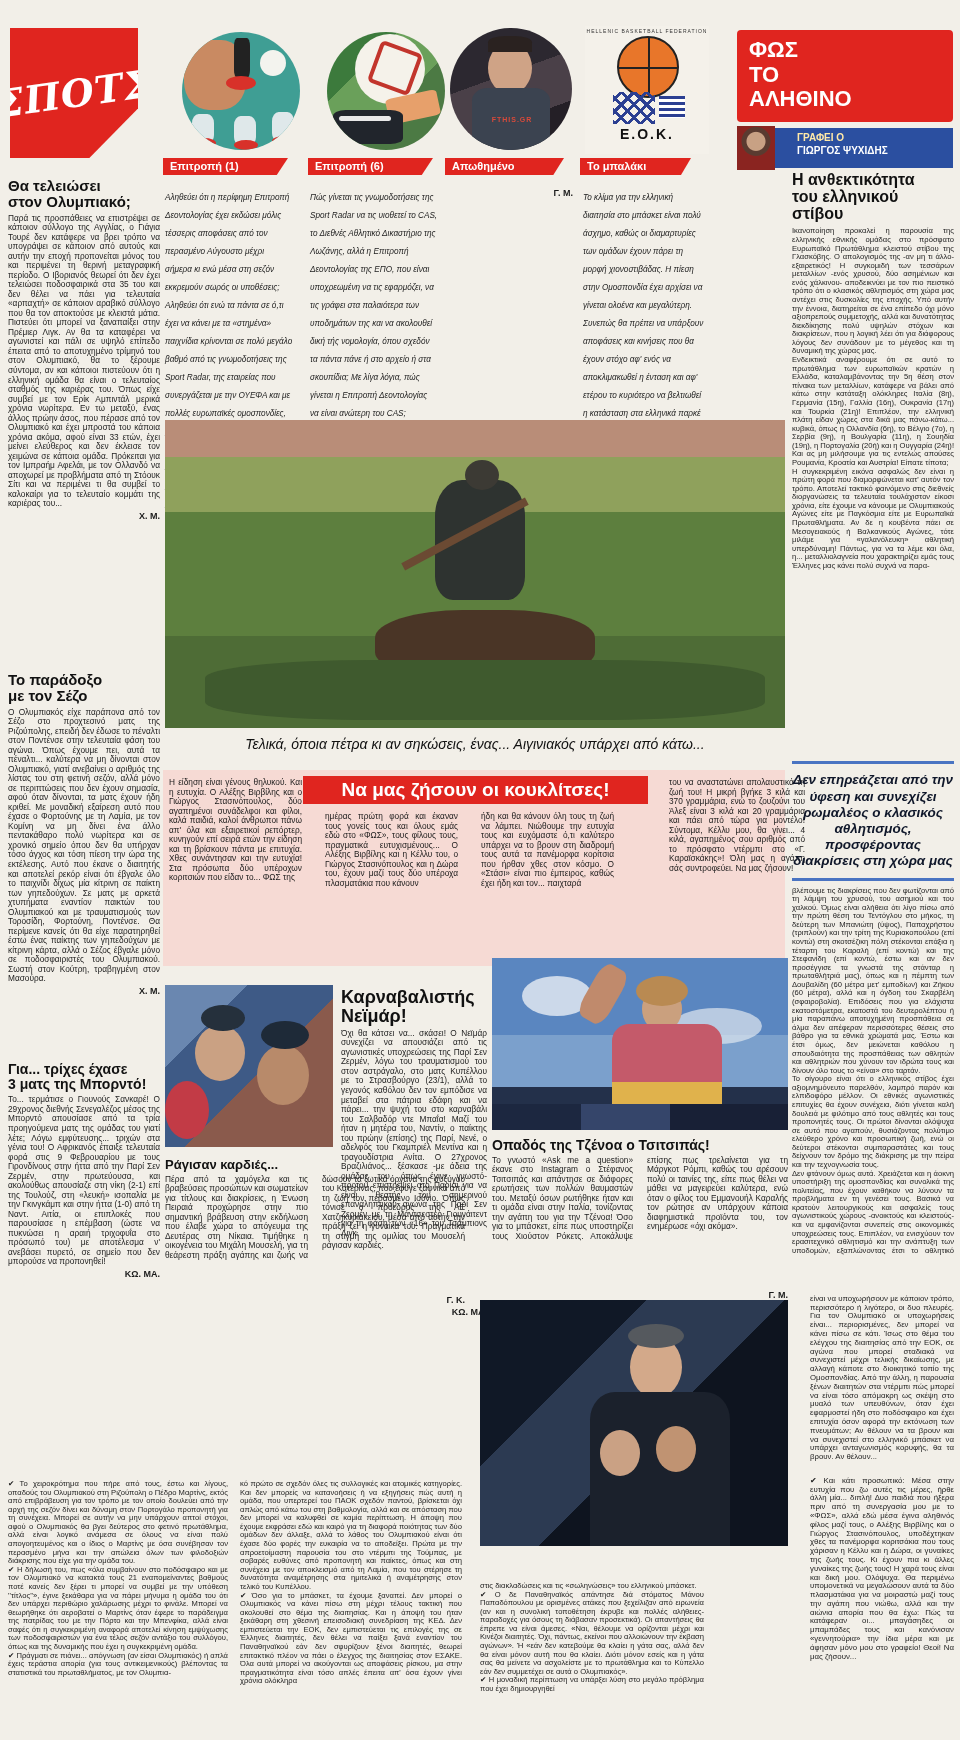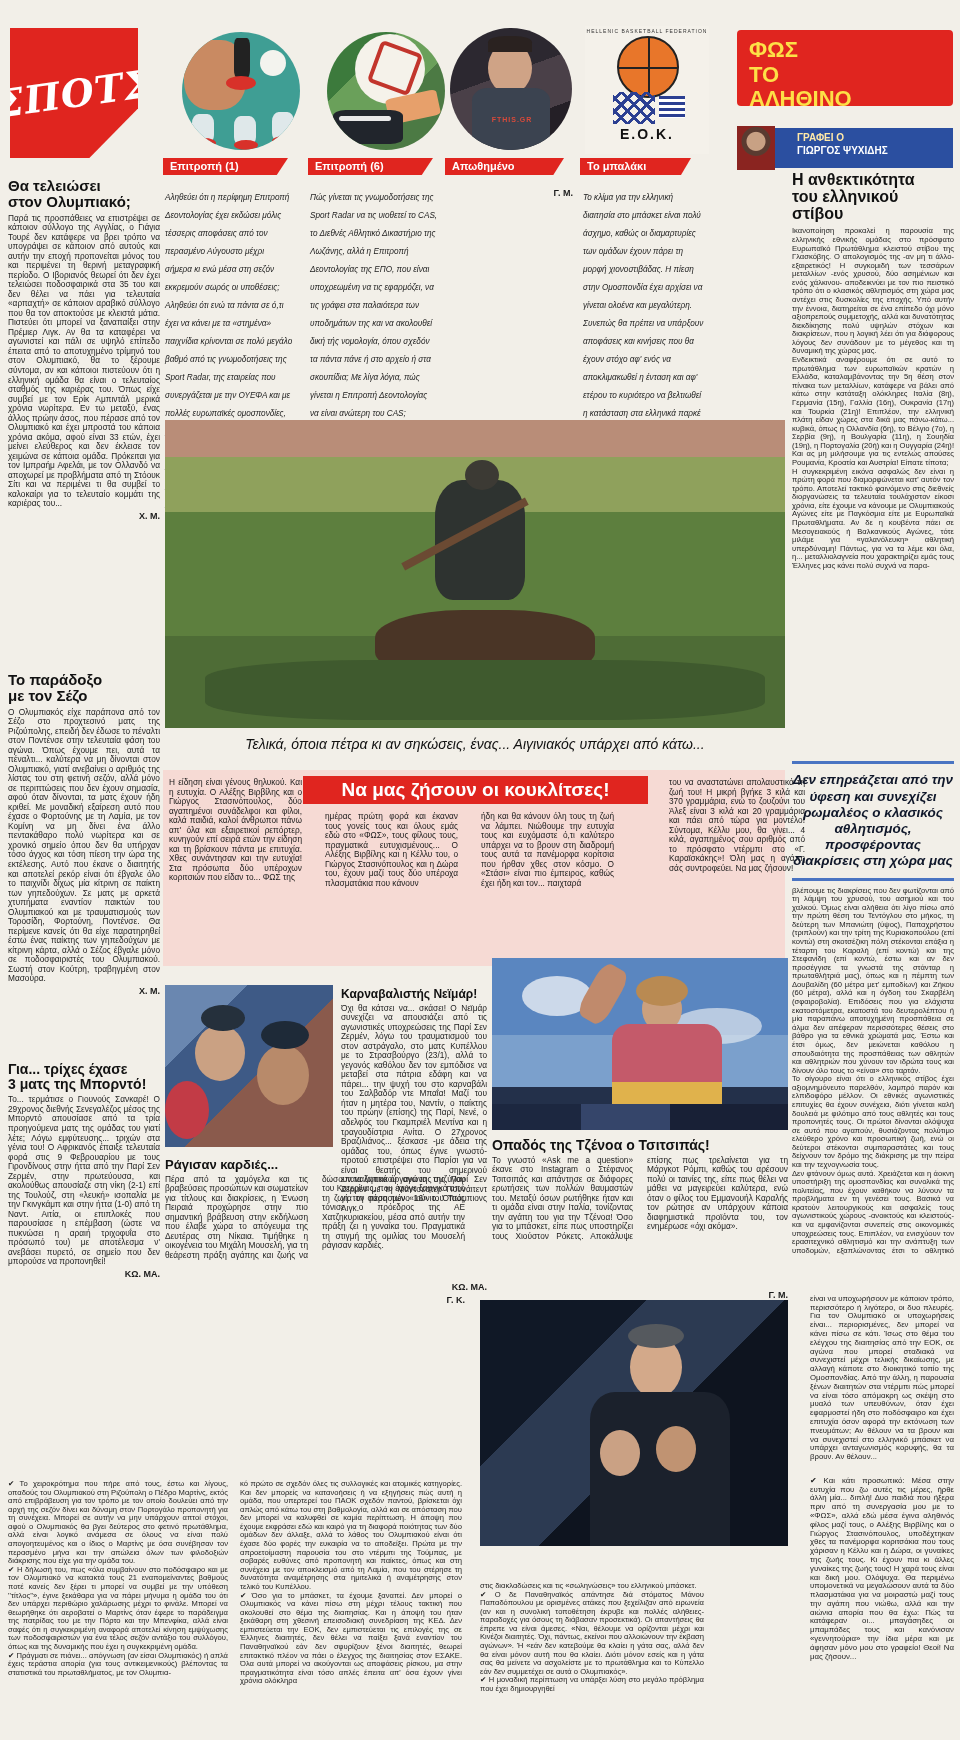--- a/index.html
+++ b/index.html
@@ -8,22 +8,22 @@
   .abs{position:absolute;}
   
   .spots-logo{left:10px;top:28px;width:128px;height:130px;background:#e0251f;
     clip-path:polygon(0 0,100% 0,100% 62%,62% 100%,0 100%);
     display:flex;align-items:center;justify-content:center;}
   .spots-logo span{color:#fff;font-weight:bold;font-style:italic;font-size:38px;
     transform:rotate(-8deg);letter-spacing:1px;font-family:"DejaVu Serif",serif;}
   .circle{border-radius:50%;overflow:hidden;}
   .ribbon{height:17px;background:#e0251f;color:#fff;font-weight:bold;font-size:11px;
     line-height:17px;padding-left:7px;clip-path:polygon(0 0,100% 0,91% 100%,0 100%);}
-  .fos-box{left:737px;top:30px;width:216px;height:76px;background:#e0251f;border-radius:4px;
-    color:#fde047;font-weight:bold;font-size:22px;line-height:1.12;padding:8px 0 0 12px;box-sizing:border-box;}
+  .fos-box{left:737px;top:30px;width:216px;height:92px;background:#e0251f;border-radius:4px;
+    color:#ffffff;font-weight:bold;font-size:22px;line-height:1.12;padding:8px 0 0 12px;box-sizing:border-box;}
   .byline-photo{left:737px;top:126px;width:38px;height:44px;background:
     radial-gradient(circle at 50% 35%,#c8a184 0 9px,#5a3b30 10px 14px,#8a2420 15px 100%);}
   .byline-box{left:775px;top:128px;width:178px;height:40px;background:#2b4fa0;color:#ffe9a8;
     font-weight:bold;font-size:10px;line-height:1.25;padding:4px 0 0 22px;box-sizing:border-box;}
   .byline-box .nm{color:#fff;}
   
   .headline{font-weight:bold;line-height:1.05;color:#111;}
   .body-text{font-size:8.3px;line-height:1.15;text-align:justify;white-space:pre-line;color:#222;}
   .sig{text-align:right;font-weight:bold;font-size:9px;margin-top:2px;}
   .cap{font-style:italic;font-size:8.2px;line-height:1.16;text-align:justify;white-space:pre-line;color:#222;}
@@ -175,21 +175,21 @@
   <div class="abs ph" style="left:165px;top:985px;width:168px;height:162px;background:
       linear-gradient(135deg,#6a87b0 0 25%,#3e5a86 25% 55%,#8a5a4c 55% 100%);">
     <div class="blob" style="left:30px;top:40px;width:50px;height:56px;background:#caa183;"></div>
     <div class="blob" style="left:92px;top:60px;width:52px;height:60px;background:#b88a6a;"></div>
     <div class="blob" style="left:36px;top:20px;width:44px;height:26px;background:#25303c;"></div>
     <div class="blob" style="left:96px;top:36px;width:48px;height:28px;background:#1e2a38;"></div>
     <div class="blob" style="left:0px;top:96px;width:44px;height:58px;background:#c23b46;"></div>
   </div>
 
   <div class="abs" style="left:341px;top:988px;width:146px;">
-    <div class="headline" style="font-size:12px;">Καρναβαλιστής Νεϊμάρ!</div>
+    <div class="headline" style="font-size:18px;">Καρναβαλιστής Νεϊμάρ!</div>
     <div class="body-text" style="margin-top:3px;height:276px;overflow:hidden;">Όχι θα κάτσει να... σκάσει! Ο Νεϊμάρ συνεχίζει να απουσιάζει από τις αγωνιστικές υποχρεώσεις της Παρί Σεν Ζερμέν, λόγω του τραυματισμού του στον αστράγαλο, στο ματς Κυπέλλου με το Στρασβούργο (23/1), αλλά το γεγονός καθόλου δεν τον εμπόδισε να μεταβεί στα πάτρια εδάφη και να πάρει... την ψυχή του στο καρναβάλι του Σαλβαδόρ ντε Μπαΐα! Μαζί του ήταν η μητέρα του, Ναντίν, ο παίκτης του πρώην (επίσης) της Παρί, Νενέ, ο αδελφός του Γκαμπριέλ Μεντίνα και η τραγουδίστρια Ανίτα. Ο 27χρονος Βραζιλιάνος... ξέσκασε -με άδεια της ομάδας του, όπως έγινε γνωστό- προτού επιστρέψει στο Παρίσι για να είναι θεατής του σημερινού επαναληπτικού αγώνα της Παρί Σεν Ζερμέν με τη Μάντσεστερ Γιουνάιτεντ για τη φάση των «16» του Τσάμπιονς Λιγκ.</div>
     <div class="sig">ΚΩ. ΜΑ.</div>
   </div>
 
   <div class="abs ph" style="left:492px;top:958px;width:296px;height:172px;background:
       linear-gradient(180deg,#5a86c0 0 45%,#7ba0cc 45% 75%,#23304a 75% 100%);">
     <div class="blob" style="left:30px;top:18px;width:70px;height:40px;background:#e9eef4;opacity:.8;"></div>
     <div class="blob" style="left:180px;top:50px;width:90px;height:36px;background:#dfe7f0;opacity:.7;"></div>
     <div class="blob" style="left:150px;top:28px;width:40px;height:46px;background:#caa07e;"></div>
     <div class="blob" style="left:144px;top:18px;width:52px;height:30px;background:#b98a52;"></div>

